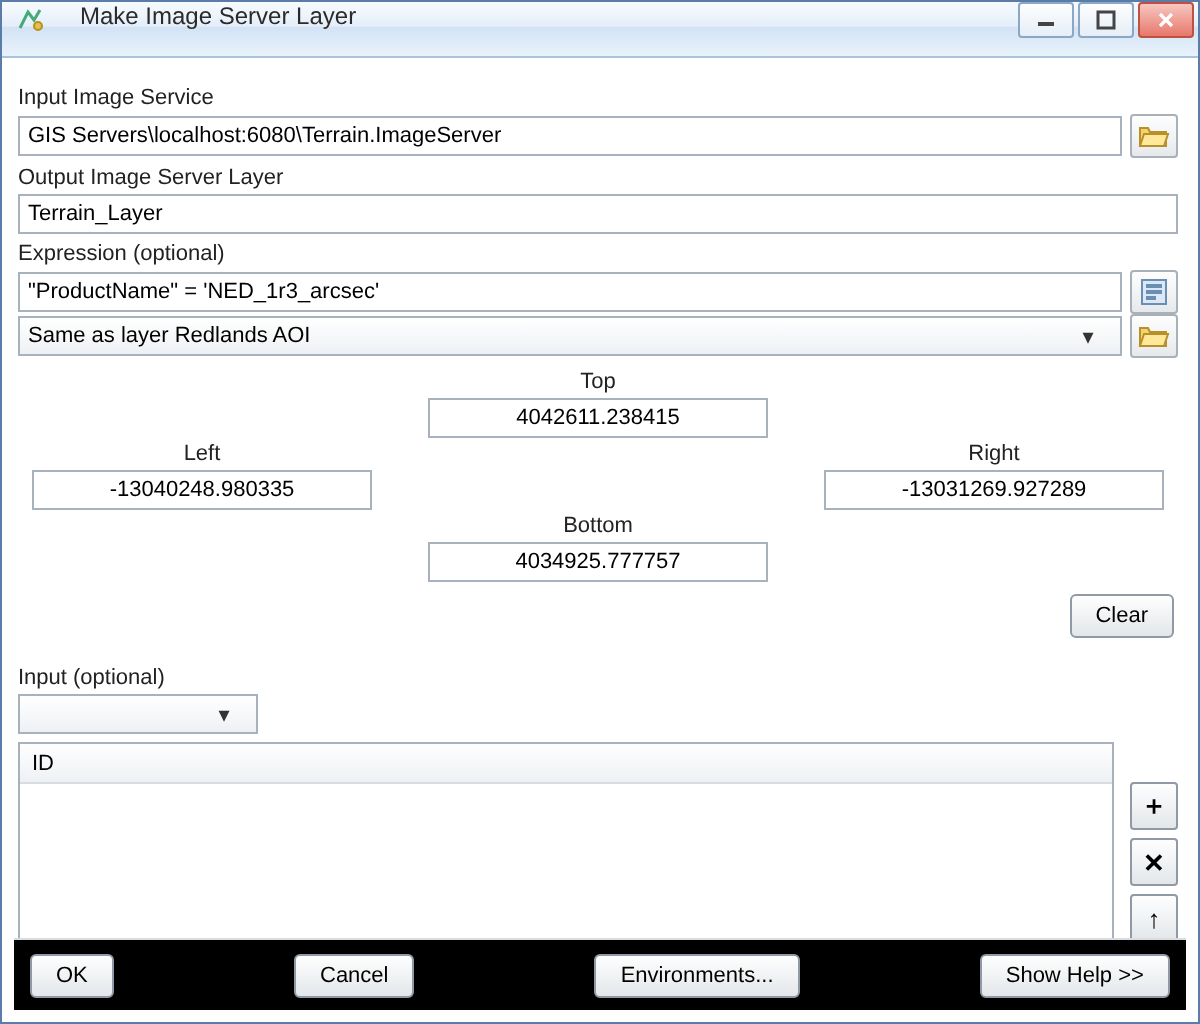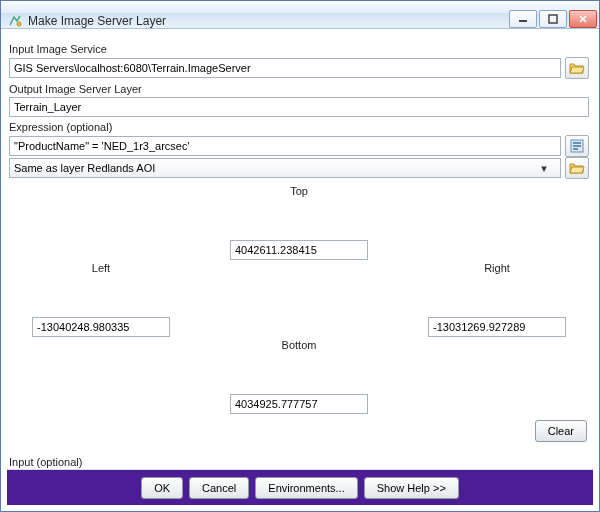--- a/index.html
+++ b/index.html
@@ -1,18 +1,18 @@
 <!DOCTYPE html>
 <html><head>
 <meta charset="utf-8">
 <style>
   * { box-sizing: border-box; margin: 0; padding: 0; }
   body { font-family: "Segoe UI", Tahoma, sans-serif; font-size: 11px; background: #fff; width: 600px; height: 512px; overflow: hidden; }
   .window { width: 600px; height: 512px; border: 1px solid #5a7ca8; display: flex; flex-direction: column; box-shadow: 0 0 6px rgba(0,0,0,.3); }
-  .titlebar { height: 28px; background: linear-gradient(to bottom,#f7fbff 0%,#e4eef9 45%,#d2e3f5 46%,#e9f2fb 100%); display:flex; align-items:flex-end; padding:0 2px 0 6px; border-bottom:1px solid #a9c3de;}
+  .titlebar { height: 28px; background: linear-gradient(to bottom,#f7fbff 0%,#e4eef9 45%,#d2e3f5 46%,#e9f2fb 100%); display:flex; align-items:flex-start; padding:0 2px 0 6px; border-bottom:1px solid #a9c3de;gap:12px;}
   .titlebar .icon { width: 16px; height: 16px; margin-right: 5px; display:inline-flex; align-items:center; justify-content:center;}
   .titlebar .title { flex:1; color:#2b2b2b; font-size:12px; }
   .titlebar .ctrls { display:flex; gap:0;}
   .tbtn { width:28px; height:18px; border:1px solid #8aa8c6; background:linear-gradient(#fdfefe,#e6eef7); border-radius:2px; margin-left:2px; display:flex; align-items:center; justify-content:center; font-size:10px; line-height:1;}
   .tbtn.close { background:linear-gradient(#f6c7c0,#e7786b); border-color:#c05040; color:#fff;}
   .client { flex:1; padding:6px; display:flex; flex-direction:column; overflow:hidden;}
   .scroll { flex:1; overflow:auto; padding:4px 4px 4px 2px; position:relative; }
   .scroll::-webkit-scrollbar { width:16px; }
   .scroll::-webkit-scrollbar-track { background:#f0f0f0; border-left:1px solid #d8d8d8;}
   .scroll::-webkit-scrollbar-thumb { background:linear-gradient(#e6eefb,#c2d6ef); border:1px solid #94b2d4; border-radius:2px;}
@@ -21,33 +21,33 @@
   .row .field { flex:1; }
   input[type=text], .select, .combo {
     width:100%; height:20px; border:1px solid #a7b2bd; background:#fff; padding:1px 4px; font:inherit;
   }
   .select, .combo { display:flex; align-items:center; justify-content:space-between; background:linear-gradient(#fff,#eef1f4); padding-right:8px;}
   .select .arrow, .combo .arrow { width:16px; height:16px; display:flex; align-items:center; justify-content:center; color:#333;}
   .iconbtn { width:24px; height:22px; border:1px solid #a8b0b8; background:linear-gradient(#fefefe,#e6e9ec); display:flex; align-items:center; justify-content:center; border-radius:2px; }
   .extent { padding: 4px 0 6px 0; }
   .extent .side { display:flex; gap:20px; justify-content:center; margin:2px 0;}
   .extent .col { display:flex; flex-direction:column; align-items:center; }
-  .extent input { width:138px; text-align:left;margin-top:41px;}
+  .extent input { width:170px; text-align:center;}
   .extent .mid { display:flex; gap:38px; justify-content:space-between; padding:0 2px;}
   .extent .mid .col { width:180px;}
   .extent .lbc { font-size:11px; color:#222; margin-bottom:2px;}
   .clearrow { display:flex; justify-content:flex-end; padding:4px 2px;}
   button.std { height:22px; padding:0 12px; border:1px solid #8f9aa6; background:linear-gradient(#fefefe,#e3e7ea); border-radius:3px; font:inherit;}
   .bands { width:120px;}
   .listbox { border:1px solid #a7b2bd; height:100px; background:#fff; margin-top:4px; position:relative; display:flex; flex-direction:column;}
   .listhdr { height:20px; border-bottom:1px solid #d9dde1; padding:2px 6px; background:linear-gradient(#fefefe,#eef1f4); display:flex; align-items:center;}
   .listbody { flex:1; overflow:auto; }
   .sidebtns { display:flex; flex-direction:column; gap:4px; margin-left:4px; }
   .sq { width:24px; height:24px; border:1px solid #8f9aa6; background:linear-gradient(#fefefe,#e3e7ea); display:flex; align-items:center; justify-content:center; font-size:13px; font-weight:bold; border-radius:2px;}
-  .btnbar { height:36px; border-top:1px solid #d9dde1; display:flex; justify-content:center; align-items:center; gap:6px; padding:0 8px; background:#4c1d95;}
+  .btnbar { height:36px; border-top:1px solid #d9dde1; display:flex; justify-content:space-between; align-items:center; gap:6px; padding:0 8px; background:#000000;}
   svg { display:block; }
 </style>
 </head>
 <body>
 
 <div class="window">
 
   <div class="titlebar">
     <span class="icon">
       <svg width="14" height="14" viewBox="0 0 14 14">

